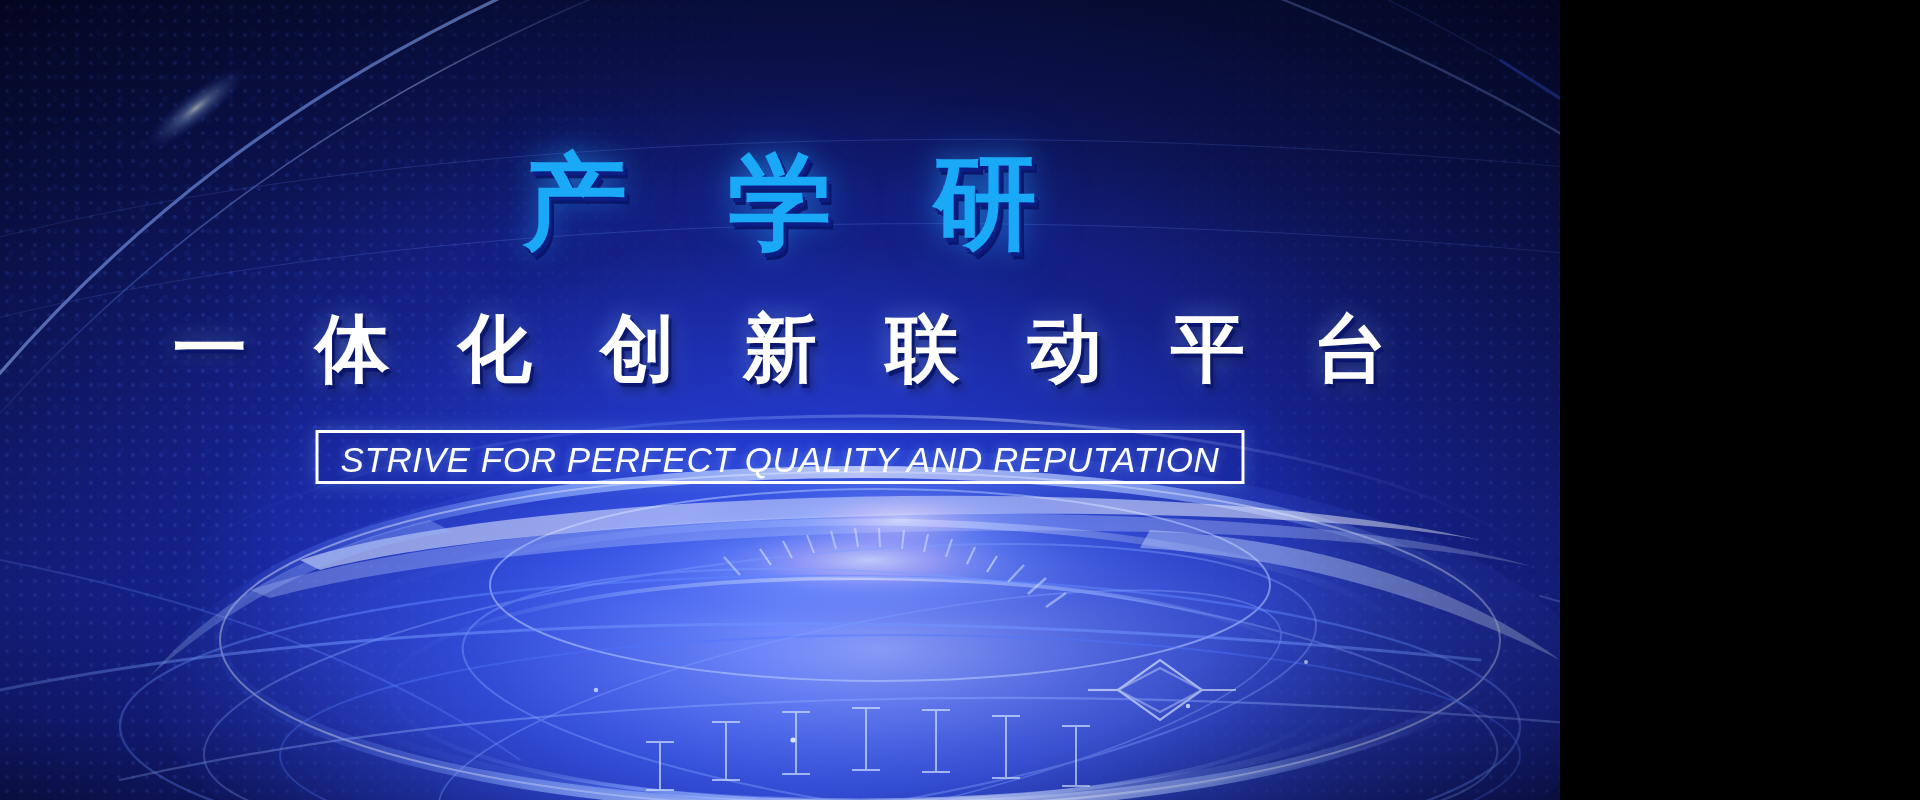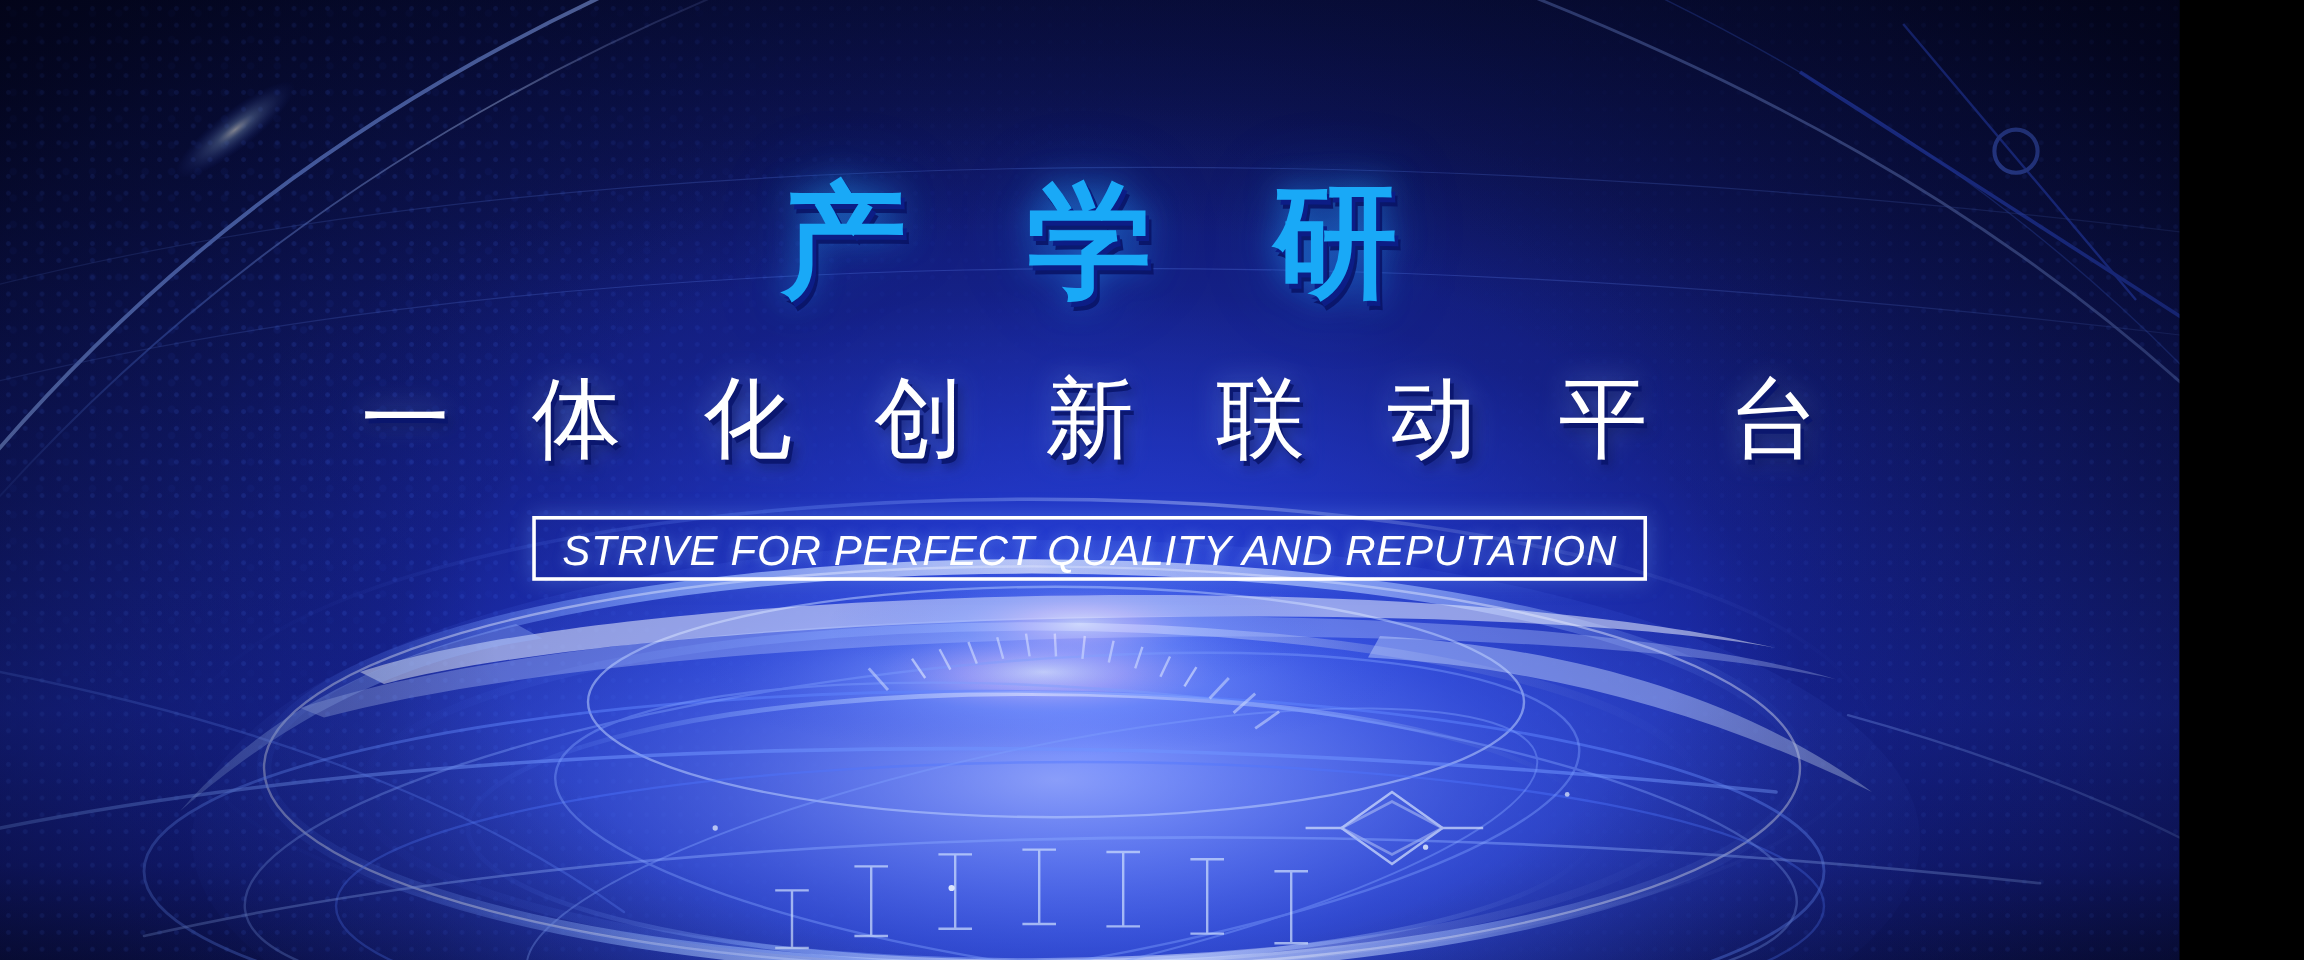--- a/index.html
+++ b/index.html
@@ -1,17 +1,17 @@
 <!DOCTYPE html>
 <html><head>
 <meta charset="utf-8">
 <style>
   html,body{margin:0;padding:0;background:#000;}
   #stage{
-    position:relative;width:1816px;height:800px;overflow:hidden;
+    position:relative;width:1560px;height:800px;overflow:hidden;
     font-family:"Liberation Sans","DejaVu Sans",sans-serif;
     background:
       radial-gradient(ellipse 1100px 700px at 50% 78%, rgba(58,92,255,.95) 0%, rgba(36,60,210,.72) 28%, rgba(20,32,140,.35) 55%, rgba(8,12,60,0) 78%),
       radial-gradient(ellipse 1500px 900px at 50% 58%, rgba(34,54,200,.70) 0%, rgba(22,34,140,.40) 42%, rgba(8,12,58,0) 75%),
       linear-gradient(180deg,#060a2e 0%,#0a1046 22%,#131d7a 52%,#1b2aa8 74%,#16208c 90%,#0d1350 100%),
       #070b30;
   }
 
   
   .dots{
@@ -45,21 +45,21 @@
     font-size:104px;line-height:1;font-weight:700;
     letter-spacing:36px;text-indent:36px;
     color:#19a9f7;
     text-shadow:
       3px 4px 0 #0c1d86, 5px 7px 0 rgba(8,18,100,.85),
       0 0 26px rgba(40,170,255,.55), 0 0 60px rgba(30,120,255,.35);
     white-space:nowrap;
   }
   .line2{
     position:absolute;left:0;right:0;top:312px;
-    font-size:74px;line-height:1;font-weight:400;
+    font-size:74px;line-height:1;font-weight:700;
     letter-spacing:24px;text-indent:24px;
     color:#ffffff;
     text-shadow:
       3px 4px 0 rgba(10,22,110,.92), 5px 7px 10px rgba(6,12,70,.6),
       0 0 24px rgba(150,200,255,.45);
     white-space:nowrap;
   }
   .subwrap{
     position:absolute;left:50%;top:430px;transform:translateX(-50%);
     border:3px solid #ffffff;

